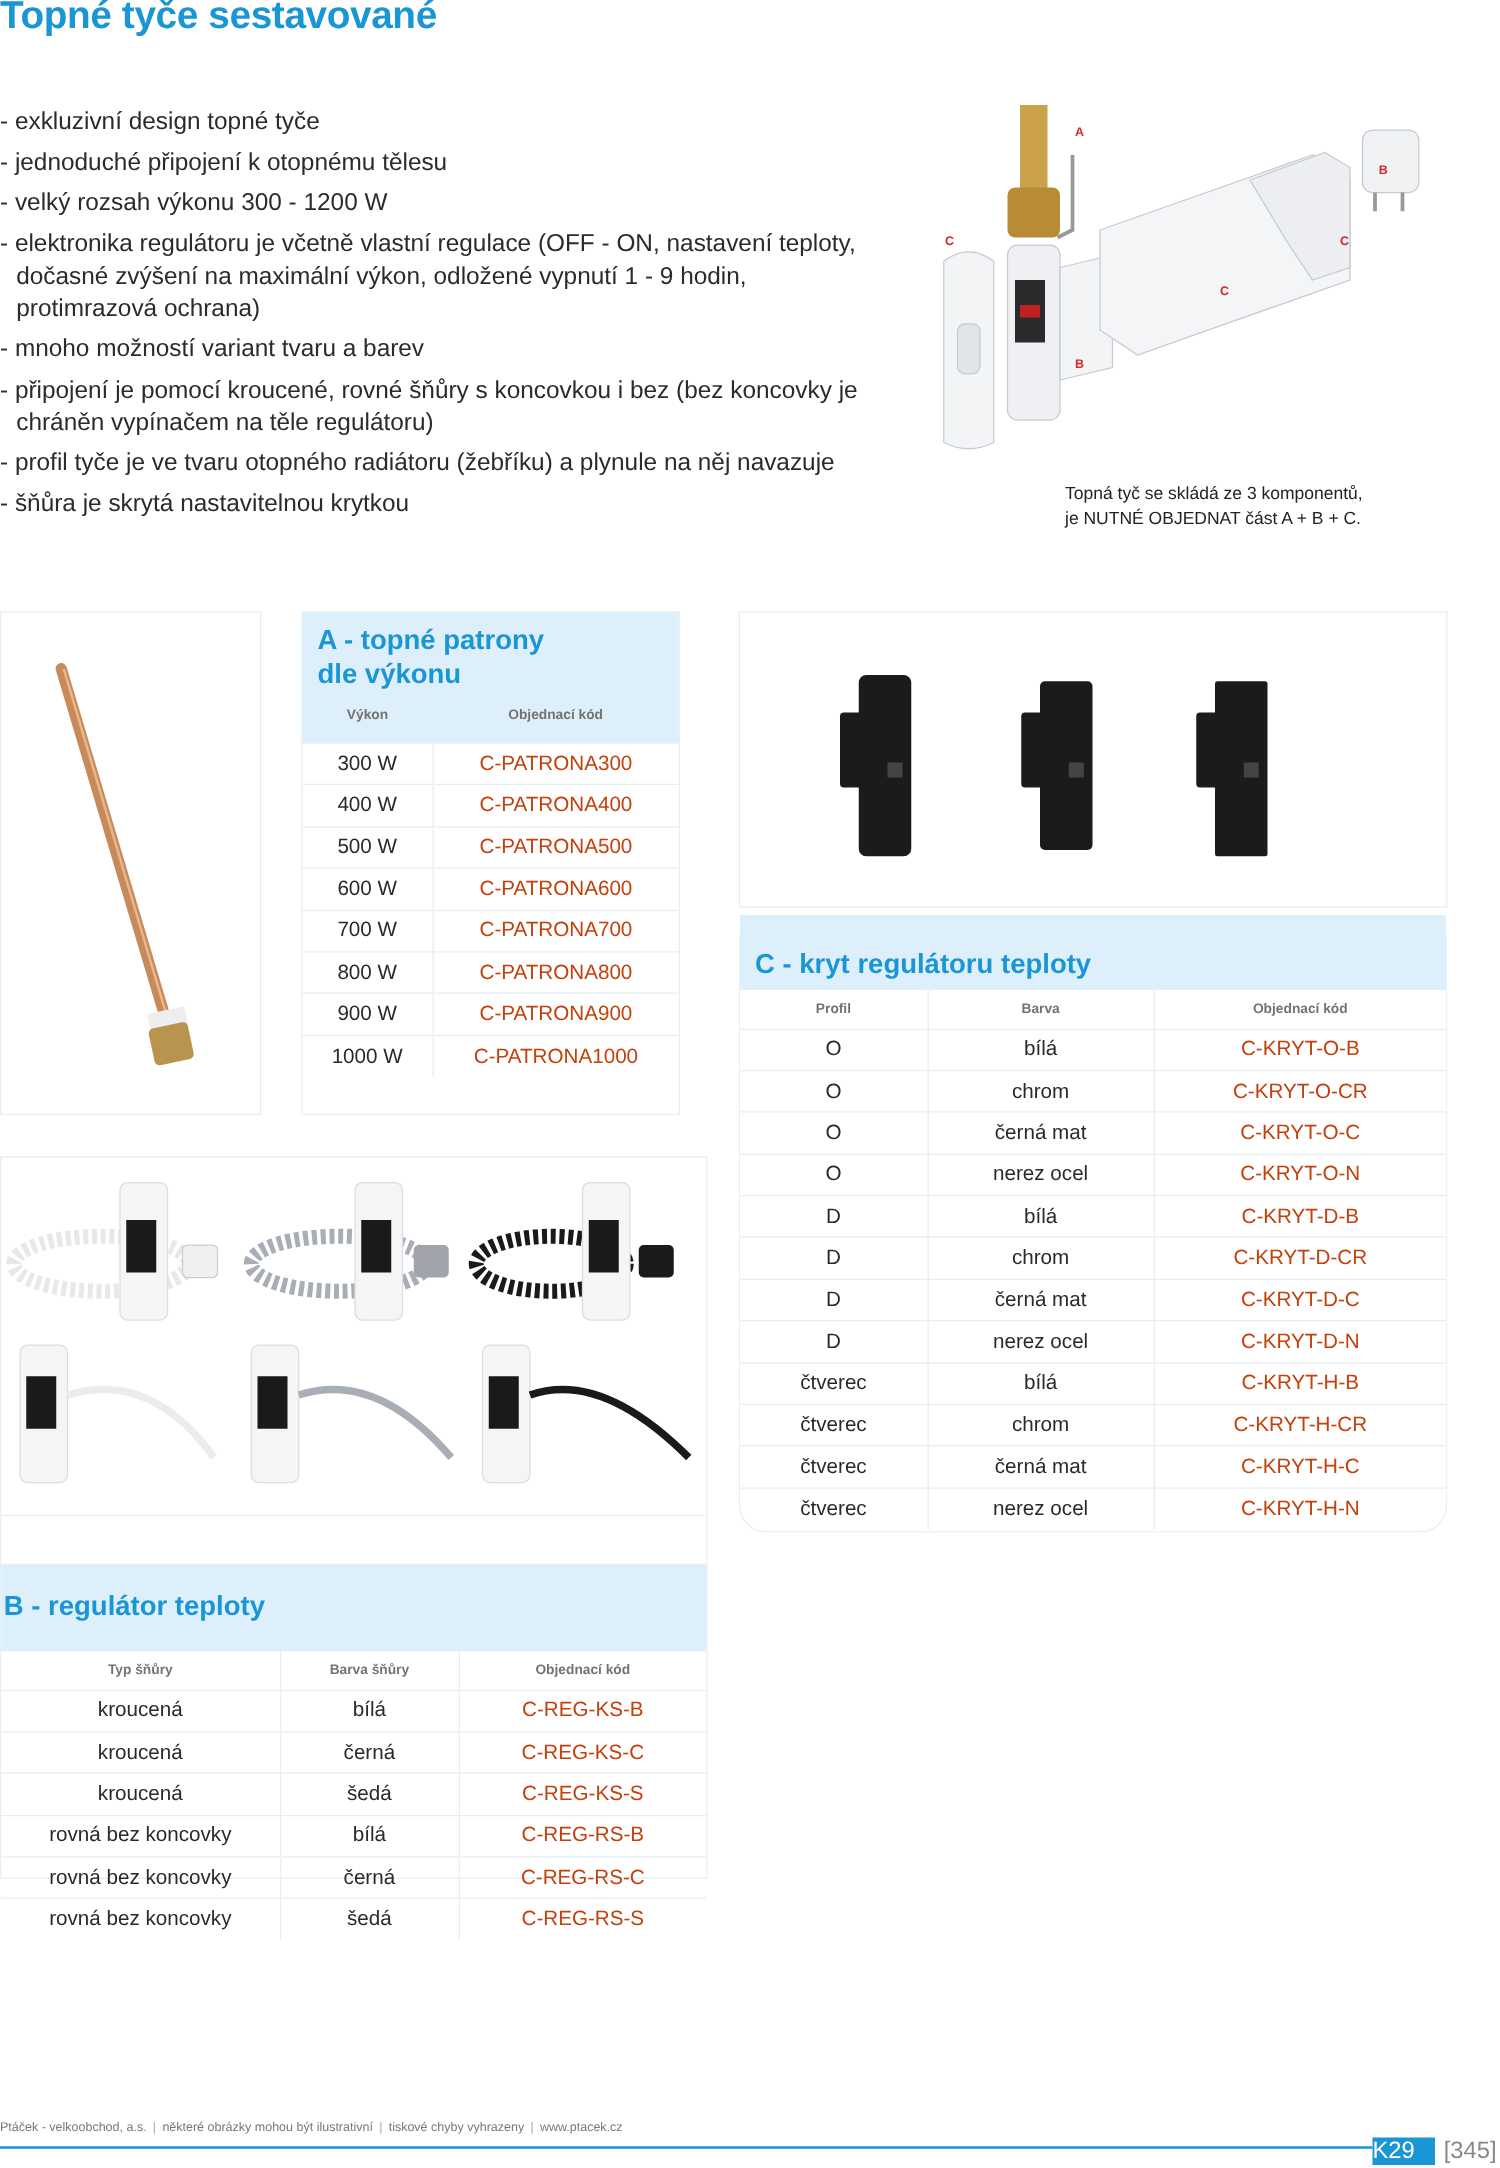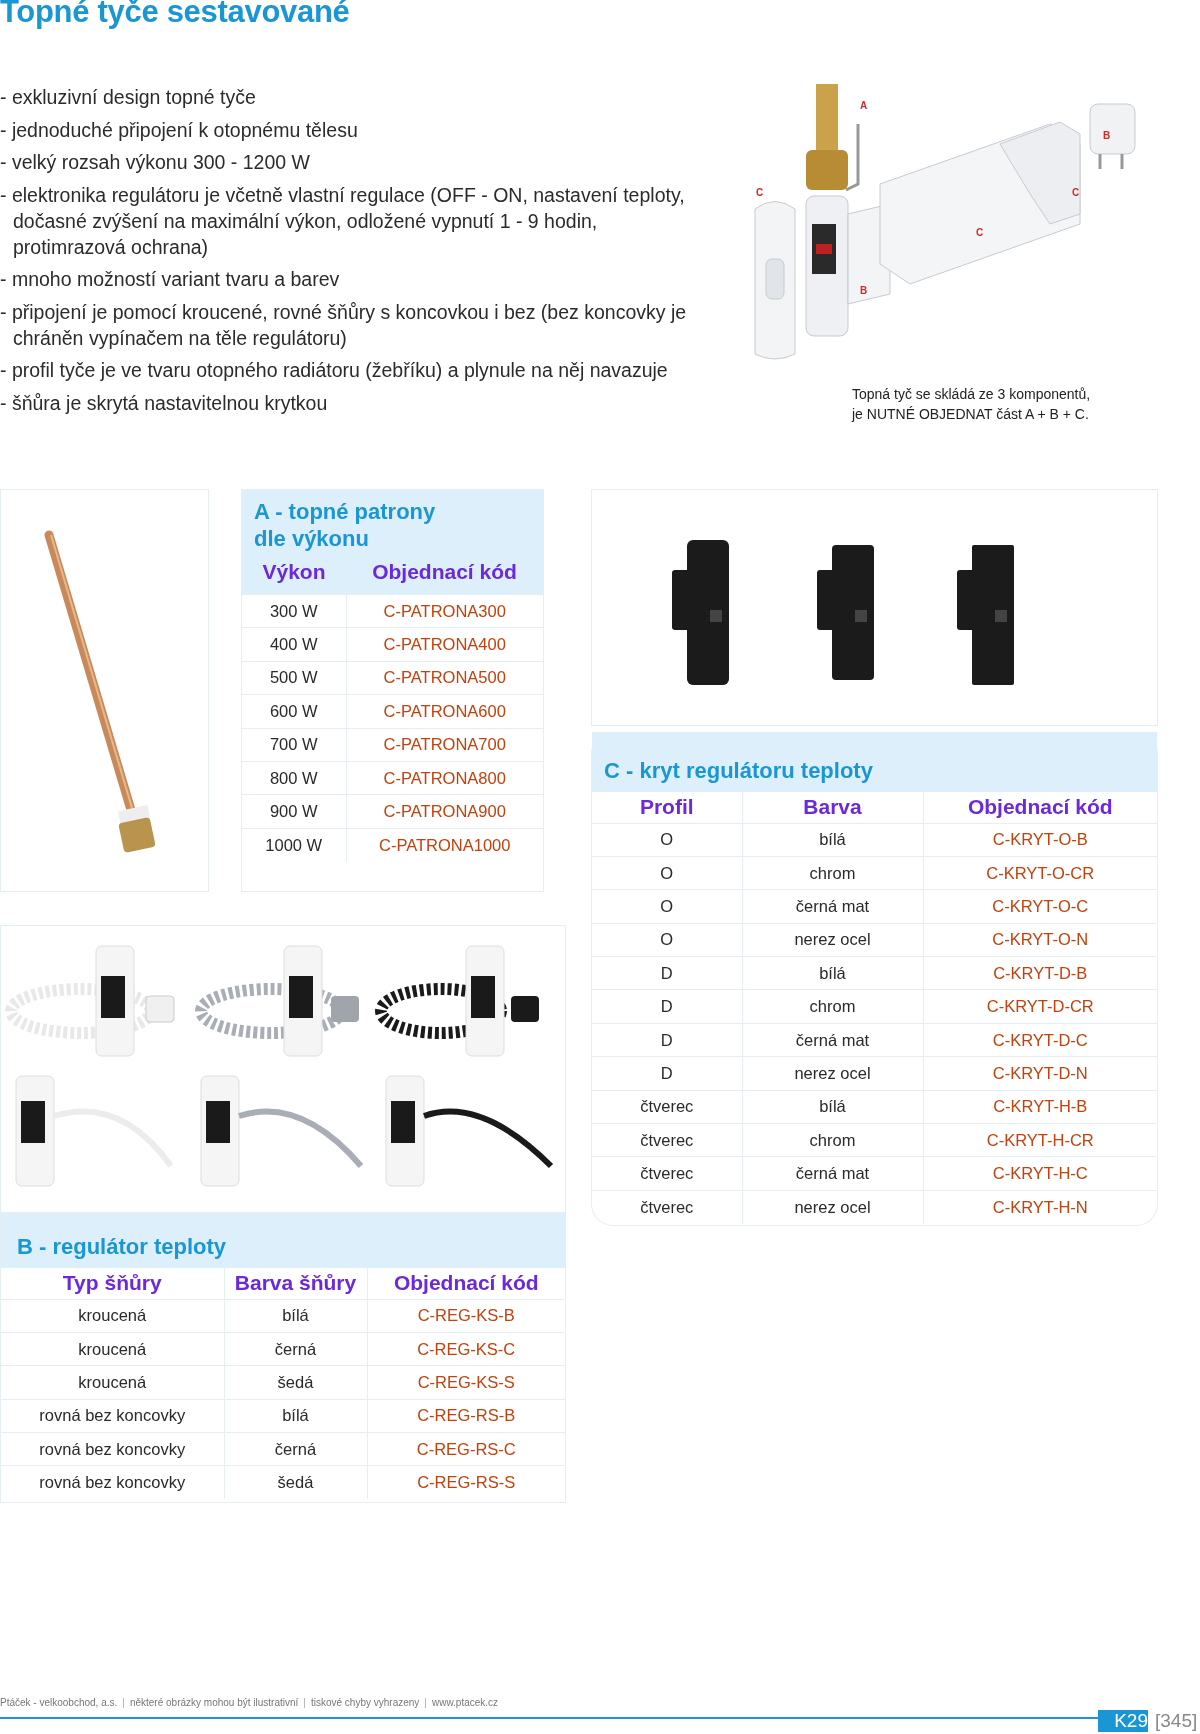--- a/index.html
+++ b/index.html
@@ -12,21 +12,21 @@
   .bullets li { margin-bottom: 6.5px; padding-left: 13px; text-indent: -13px; }
 
   .diagram { position: absolute; left: 750px; top: 84px; width: 395px; height: 300px; }
   .caption { position: absolute; left: 852px; top: 384px; font-size: 14px; line-height: 20px; color: #222; }
 
   .panel { position: absolute; border: 1px solid #e4eef5; background: #fff; }
   .band { background: #ddeffb; }
   .band-title { color: #1b96d4; font-weight: bold; font-size: 22px; line-height: 27px; }
 
   table { border-collapse: collapse; width: 100%; table-layout: fixed; }
-  th { font-weight: bold; font-size: 21px; color: #6d28d9; height: 31px; text-align: center; margin-left: 12px; }
+  th { font-weight: bold; font-size: 11px; color: #737373; height: 31px; text-align: center; margin-left: 12px; }
   td { font-size: 16.5px; text-align: center; height: 33.4px; border-top: 1px solid #e4eef5; color: #2a2a2a; }
   td + td, th + th { border-left: 1px solid #e4eef5; }
   td.code { color: #c2410c; }
 
   
   #imgA { left: 0; top: 489px; width: 209px; height: 403px; }
   
   #tabA { left: 241px; top: 489px; width: 303px; height: 403px; }
   #tabA .band { padding: 8px 12px 0 12px; height: 104px; }
   #tabA th { height: 32px; }
@@ -35,26 +35,26 @@
   
   #imgC { left: 591px; top: 489px; width: 567px; height: 237px; }
   
   #tabC { left: 591px; top: 732px; width: 567px; height: 494px; border-top: none; border-radius: 22px; }
   #tabC .band { padding: 25px 12px 0 12px; height: 60px; }
 
   
   #imgB { left: 0; top: 925px; width: 566px; height: 288px; }
   
   #tabB { left: 0; top: 1213px; width: 566px; height: 290px; border-top: none; }
-  #tabB .band { padding: 20px 12px 0 16px; height: 55px; }
+  #tabB .band { padding: 20px 12px 0 2px; height: 70px; margin-top: 38px; }
 
   .footer { position: absolute; left: 0; top: 1697px; font-size: 10px; color: #777; white-space: nowrap; }
   .footer .sep { color: #aaa; margin: 0 5px; }
   .footer-line { position: absolute; left: 0; top: 1717px; width: 1098px; height: 2px; background: #1b96d4; }
-  .page-code { position: absolute; left: 1098px; top: 1710px; width: 50px; height: 22px; background: #1b96d4; color: #fff; font-size: 19px; line-height: 22px; text-align: right; }
+  .page-code { position: absolute; left: 1098px; top: 1710px; width: 50px; height: 22px; background: #1b96d4; color: #fff; font-size: 19px; line-height: 22px; text-align: left; }
   .page-num { position: absolute; left: 1155px; top: 1710px; font-size: 19px; line-height: 22px; color: #888; }
 
   svg { display: block; }
 </style>
 </head>
 <body>
 
 <div class="title">Topné tyče sestavované</div>
 
 <ul class="bullets">

